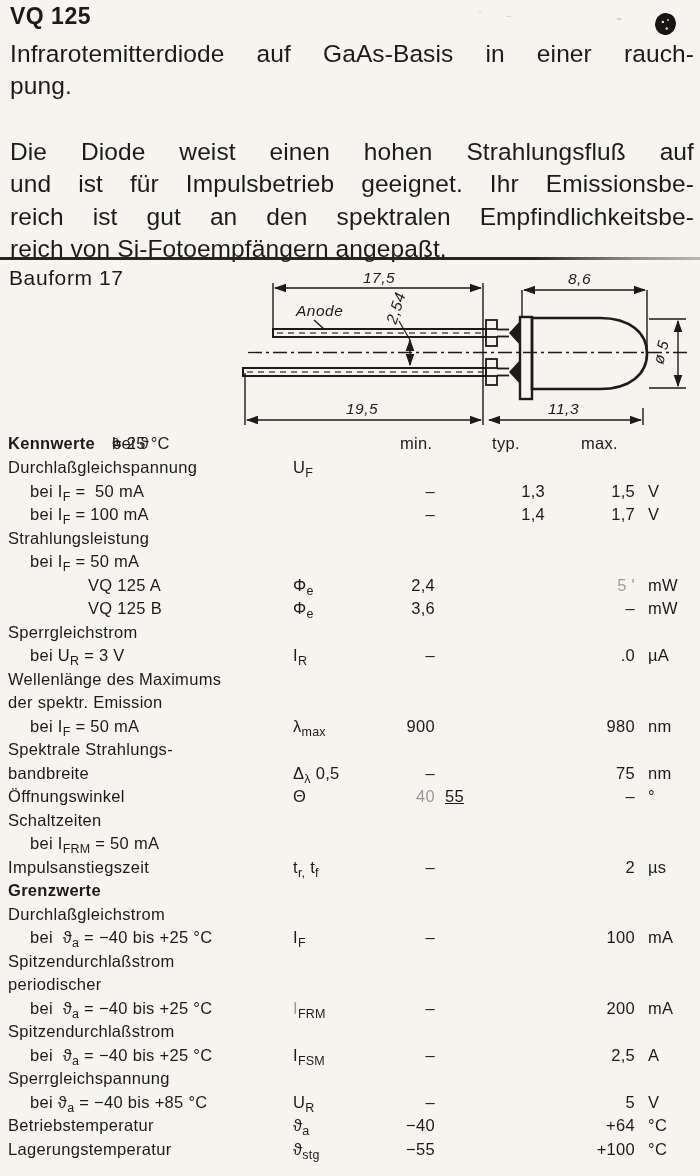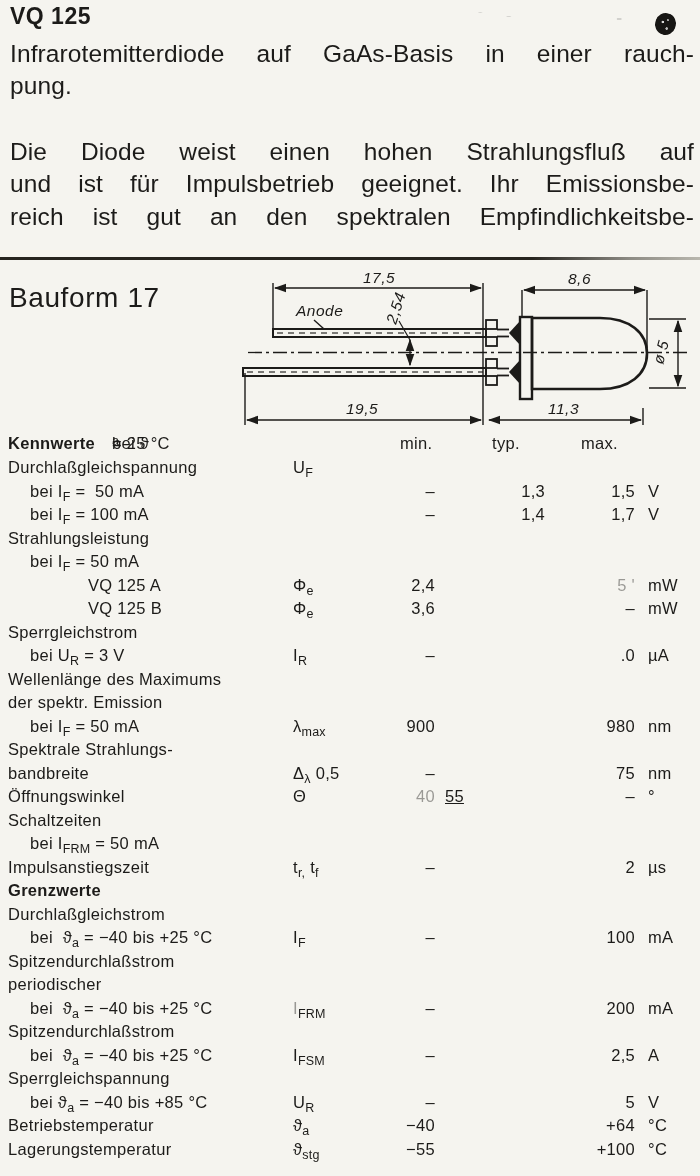--- a/index.html
+++ b/index.html
@@ -21,21 +21,21 @@
   .noise2{position:absolute;left:612px;top:14px;width:18px;height:10px;opacity:.18;
      background:radial-gradient(ellipse at 40% 50%, #333 0 2px, transparent 3px);}
   
   .intro{position:absolute;left:10px;width:684px;font-size:24.5px;line-height:32.4px;letter-spacing:.1px;}
   #intro1{top:38px;} #intro2{top:136px;}
   .jline{text-align:justify;text-align-last:justify;height:32.4px;overflow:hidden;white-space:normal;}
   .jline.last{text-align-last:left;}
   
   .rule{position:absolute;left:0;top:257px;width:700px;height:3px;
         background:linear-gradient(90deg,#26241f 0 76%,#8d8b84 90%,#b9b7ae 100%);}
-  .bauform{position:absolute;left:9px;top:266px;font-size:28px;letter-spacing:.6px;margin-top:16px;}
+  .bauform{position:absolute;left:9px;top:266px;font-size:21px;letter-spacing:.6px;}
   svg.drawing{position:absolute;left:230px;top:263px;}
   svg.drawing text{font-family:"Liberation Sans","DejaVu Sans",sans-serif;font-style:italic;
         font-size:15.5px;letter-spacing:.5px;fill:#1c1b19;}
   
   .thead{position:absolute;left:0;top:434px;width:558px;height:24px;font-size:16.5px;letter-spacing:.3px;}
   .thead span{position:absolute;white-space:nowrap;}
   .h-kenn{left:8px;font-weight:700;}
   .h-cond{left:112px;}
   .h-min{left:400px;} .h-typ{left:492px;} .h-max{left:581px;}
   .table{position:absolute;left:0;top:458px;width:700px;}
@@ -63,20 +63,21 @@
   <div class="noise2"></div>
 
   <div class="intro" id="intro1">
     <div class="jline">Infrarotemitterdiode auf GaAs-Basis in einer rauch-</div>
     <div class="jline last">pung.</div>
   </div>
   <div class="intro" id="intro2">
     <div class="jline">Die Diode weist einen hohen Strahlungsfluß auf</div>
     <div class="jline">und ist für Impulsbetrieb geeignet. Ihr Emissionsbe-</div>
     <div class="jline">reich ist gut an den spektralen Empfindlichkeitsbe-</div>
+    <div class="jline last">reich von Si-Fotoempfängern angepaßt.</div>
   </div>
 
   <div class="rule"></div>
   <div class="bauform">Bauform 17</div>
 
   <svg class="drawing" width="470" height="172" viewBox="0 0 470 172">
     <defs>
       <marker id="arr" viewBox="0 0 10 10" refX="9" refY="5" markerWidth="9" markerHeight="9" orient="auto-start-reverse">
         <path d="M0,1.5 L10,5 L0,8.5 z" fill="#1c1b19"></path>
       </marker>

